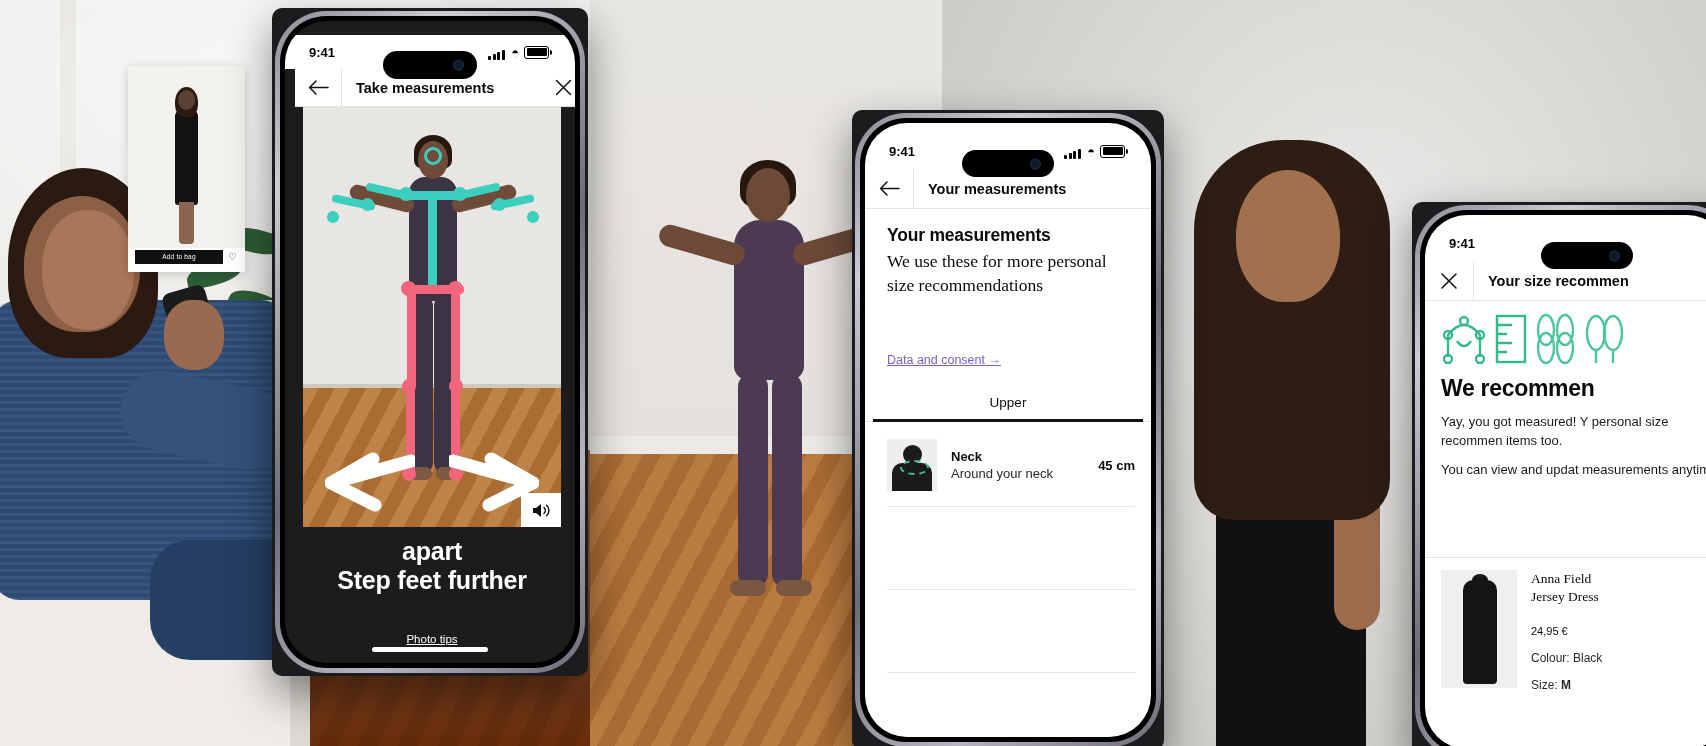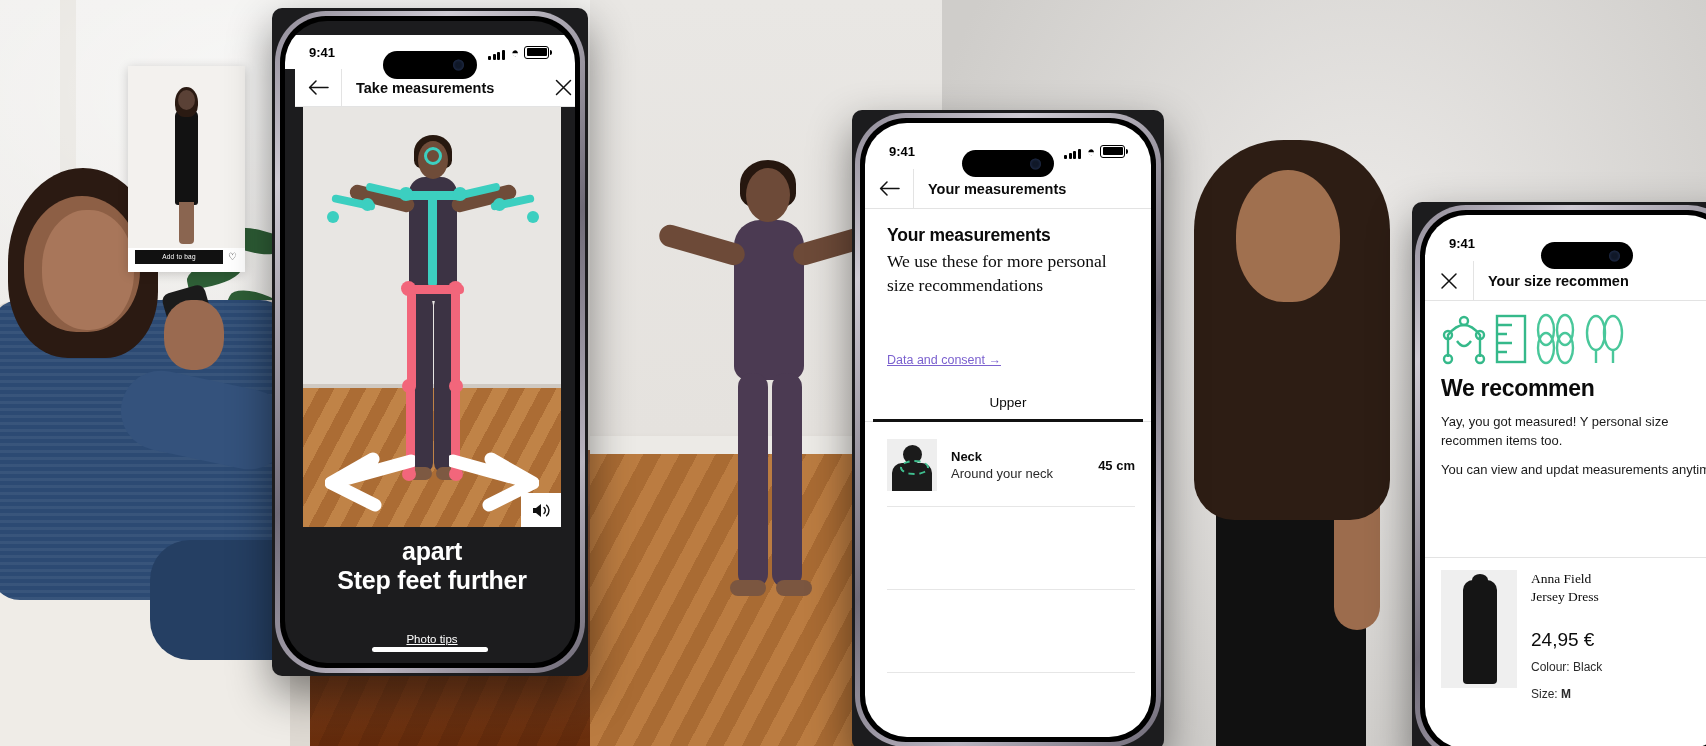--- a/index.html
+++ b/index.html
@@ -183,21 +183,21 @@
   #phone3 .nav-title{font-size:14.5px;}
   .r-icons{position:absolute;left:16px;top:98px;display:flex;gap:7px;align-items:center;}
   .r-body{position:absolute;left:16px;top:160px;right:8px;}
   .r-body h2{margin:0;font-size:23px;font-weight:bold;color:#0b0b0b;letter-spacing:-.3px;}
   .r-body p{margin:10px 0 0;font-size:13px;line-height:19px;color:#1a1a1a;}
   .r-card{position:absolute;left:0;top:342px;right:0;border-top:1px solid #e3e3e3;display:flex;gap:14px;padding:12px 0 0 16px;box-sizing:border-box;}
   .r-card .pimg{width:76px;height:118px;background:#efefef;position:relative;flex:0 0 auto;overflow:hidden;}
   .pd-dress{position:absolute;left:22px;top:10px;width:34px;height:104px;background:#151515;border-radius:10px 10px 4px 4px;}
   .pd-neck{position:absolute;left:31px;top:4px;width:16px;height:12px;background:#151515;border-radius:50% 50% 0 0;}
   .r-card .pinfo{font-family:"Liberation Serif", serif;font-size:13.5px;line-height:18px;color:#0b0b0b;}
-  .r-card .price{font-family:"Liberation Sans", sans-serif;font-size:19px;margin-top:25px;}
+  .r-card .price{font-family:"Liberation Sans", sans-serif;font-size:11px;margin-top:16px;}
   .r-card .meta{font-family:"Liberation Sans", sans-serif;font-size:12px;margin-top:9px;color:#2a2a2a;}
   .r-card .meta b{font-weight:bold;}
 </style>
 </head>
 <body>
 
 <div class="stage">
 
   <div class="panel panel-left">
     <div class="room-bg"></div>

